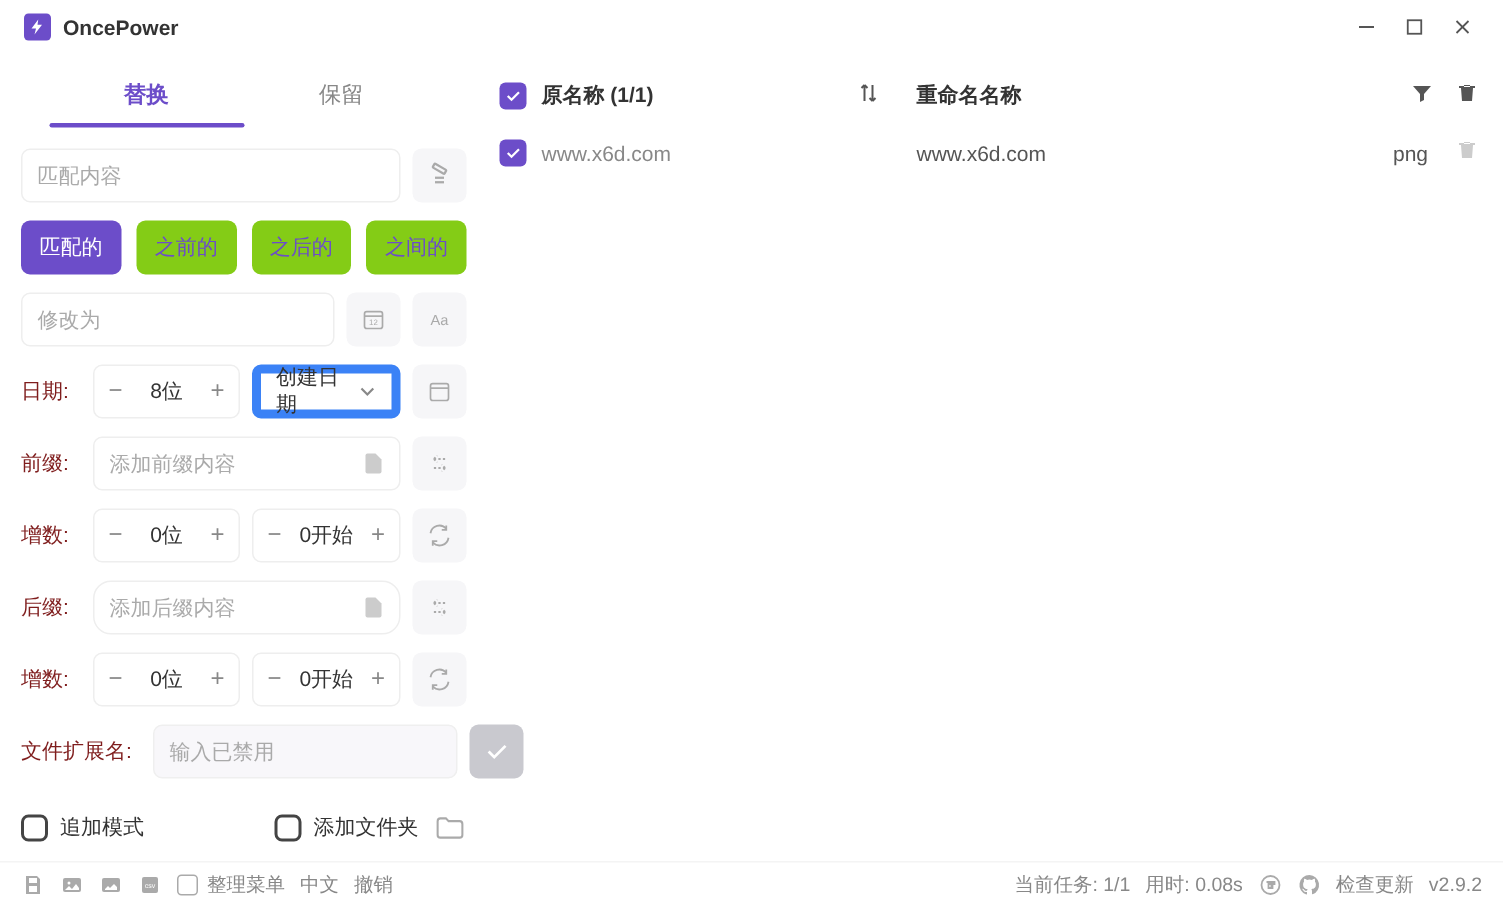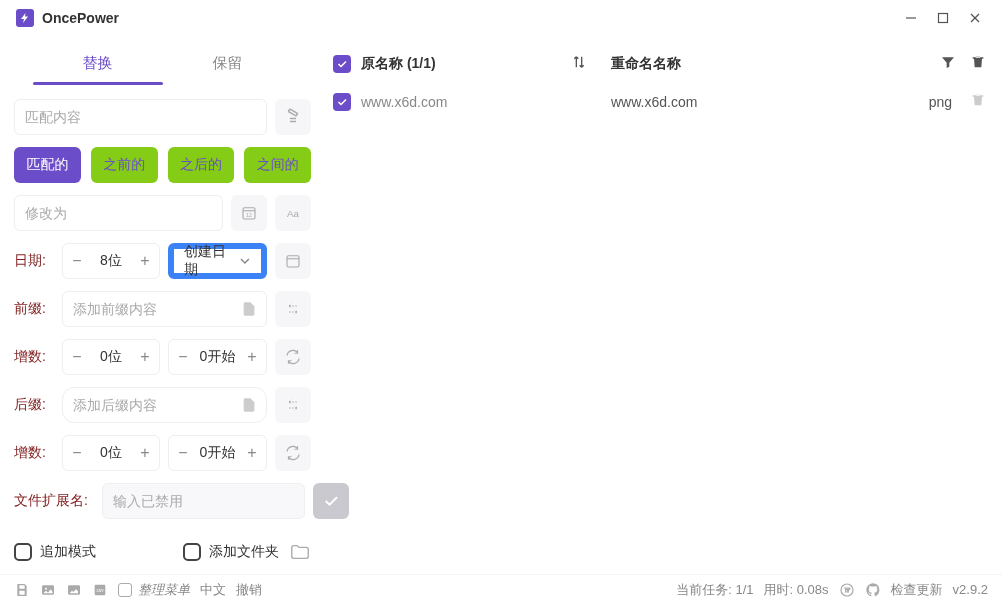--- a/index.html
+++ b/index.html
@@ -10,21 +10,21 @@
 .titlebar .logo svg { width: 12px; height: 12px; }
 .titlebar .app-title { font-size: 14px; font-weight: 600; color: #333; margin-left: 8px; }
 .titlebar .win-controls { margin-left: auto; display: flex; gap: 18px; padding-right: 12px; }
 .titlebar .wc { width: 14px; height: 14px; color: #555; display: flex; align-items: center; justify-content: center; }
 .titlebar .wc svg { width: 12px; height: 12px; }
 
 .main { flex: 1; display: flex; overflow: hidden; }
 
 .sidebar { width: 325px; padding: 8px 14px 0 14px; display: flex; flex-direction: column; }
 .tab { flex: 1; text-align: center; padding: 10px 0 12px; font-size: 15px; color: #888; cursor: pointer; position: relative; }
-.tab.active { color: #6c4dc9; font-weight: 400; }
+.tab.active { color: #6c4dc9; font-weight: 700; }
 .tab.active::after { content: ""; position: absolute; left: 0; right: 0; bottom: 0; height: 3px; background: #6c4dc9; border-radius: 2px; }
 .tabs-wrap { margin: 0 0 14px 0; }
 .tab-container { width: 260px; margin: 0 auto; display: flex; }
 
 .row { display: flex; align-items: center; gap: 8px; margin-bottom: 12px; }
 .row .lbl { font-size: 14px; color: #7f1d1d; width: 40px; flex-shrink: 0; }
 .row .lbl.wide { width: 80px; }
 
 .input { height: 36px; border: 1px solid #eee; border-radius: 6px; padding: 0 10px; font-size: 14px; color: #333; background: #fff; outline: none; flex: 1; }
 .input.muted { background: #f8f7fa; color: #aaa; border-color: #efefef; }
@@ -71,21 +71,21 @@
 .list-row .cell { font-size: 14px; color: #888; }
 .list-row .cell.orig { flex: 0 0 250px; }
 .list-row .cell.ren { flex: 1; color: #555; }
 .list-row .ext { font-size: 14px; color: #555; margin-right: 18px; }
 .list-row .del { color: #ccc; }
 .list-row .del svg { width: 16px; height: 16px; }
 
 .statusbar { height: 30px; display: flex; align-items: center; padding: 0 14px; font-size: 13px; color: #888; border-top: 1px solid #f4f4f4; }
 .statusbar .sicon { margin-right: 10px; color: #aaa; display: flex; }
 .statusbar .sicon svg { width: 16px; height: 16px; }
-.statusbar .schk { display: flex; align-items: center; gap: 6px; margin-right: 10px; font-style: italic; }
+.statusbar .schk { display: flex; align-items: center; gap: 6px; margin-right: 10px; }
 .statusbar .schk .b { width: 14px; height: 14px; border: 1.5px solid #aaa; border-radius: 3px; }
 .statusbar .stext { margin-right: 10px; }
 .statusbar .right { margin-left: auto; display: flex; align-items: center; gap: 10px; }
 </style>
 </head>
 <body>
 
 <div class="titlebar">
   <div class="logo">
     <svg viewBox="0 0 24 24" fill="none">

